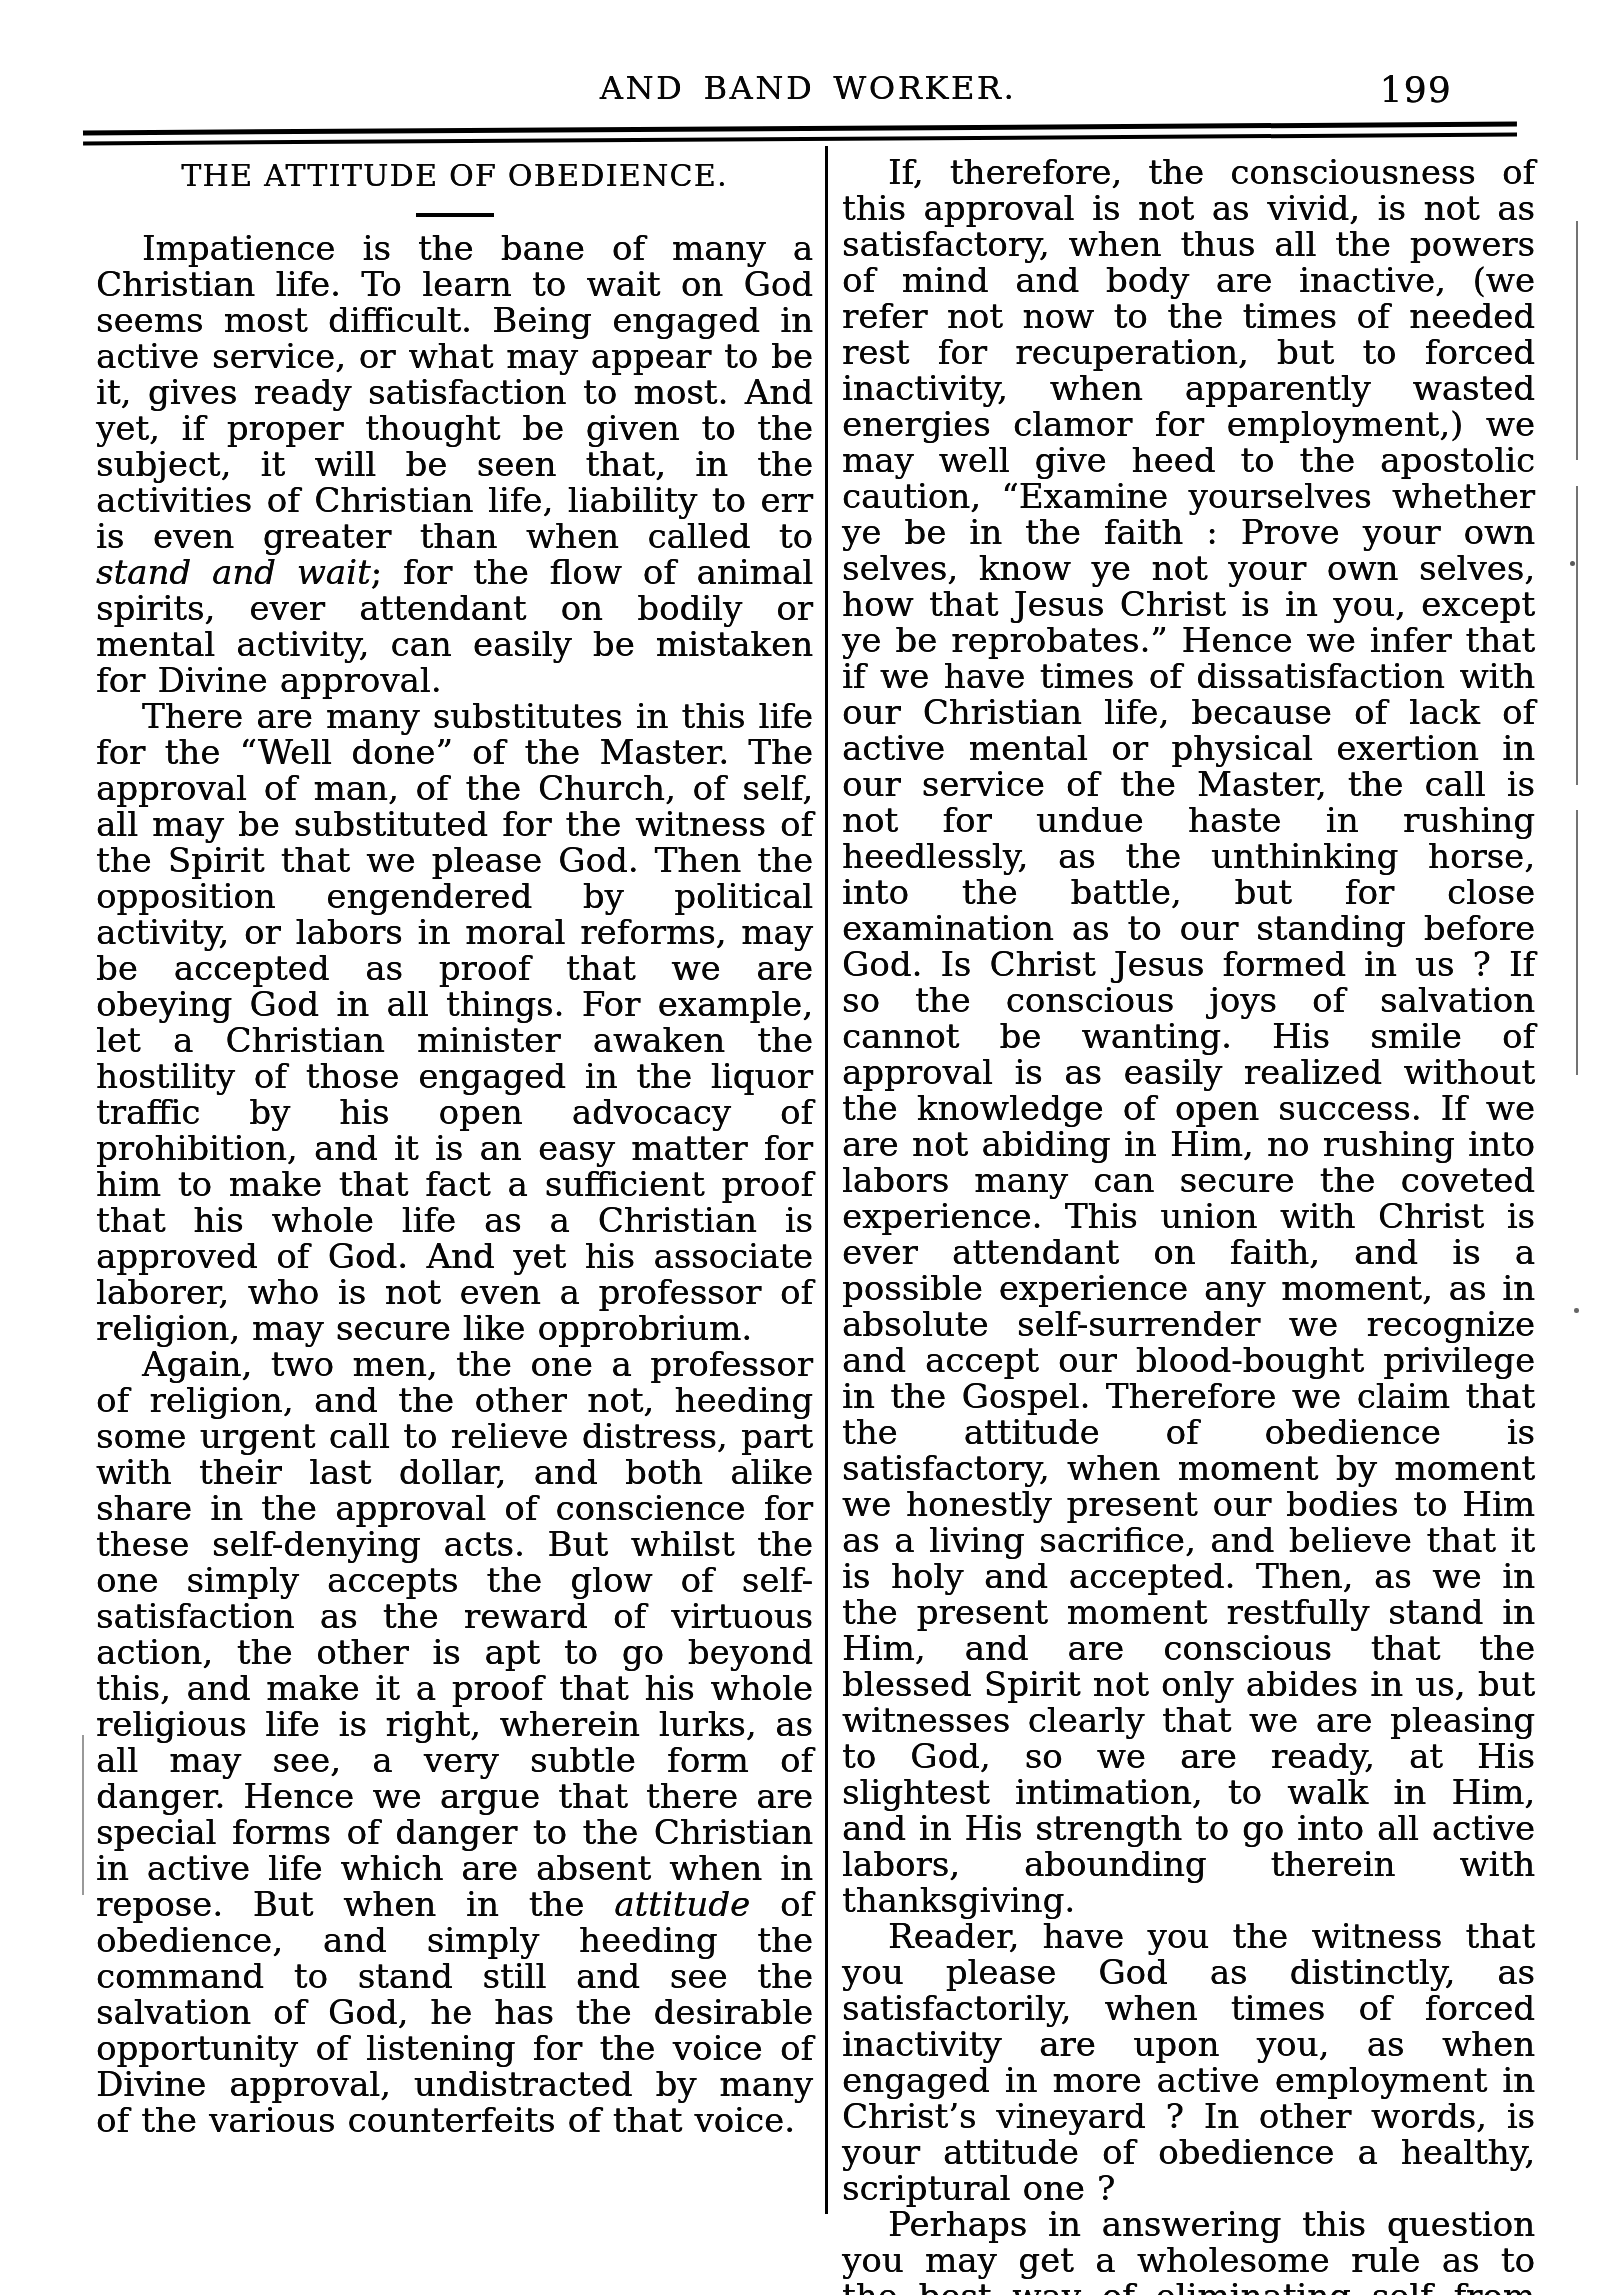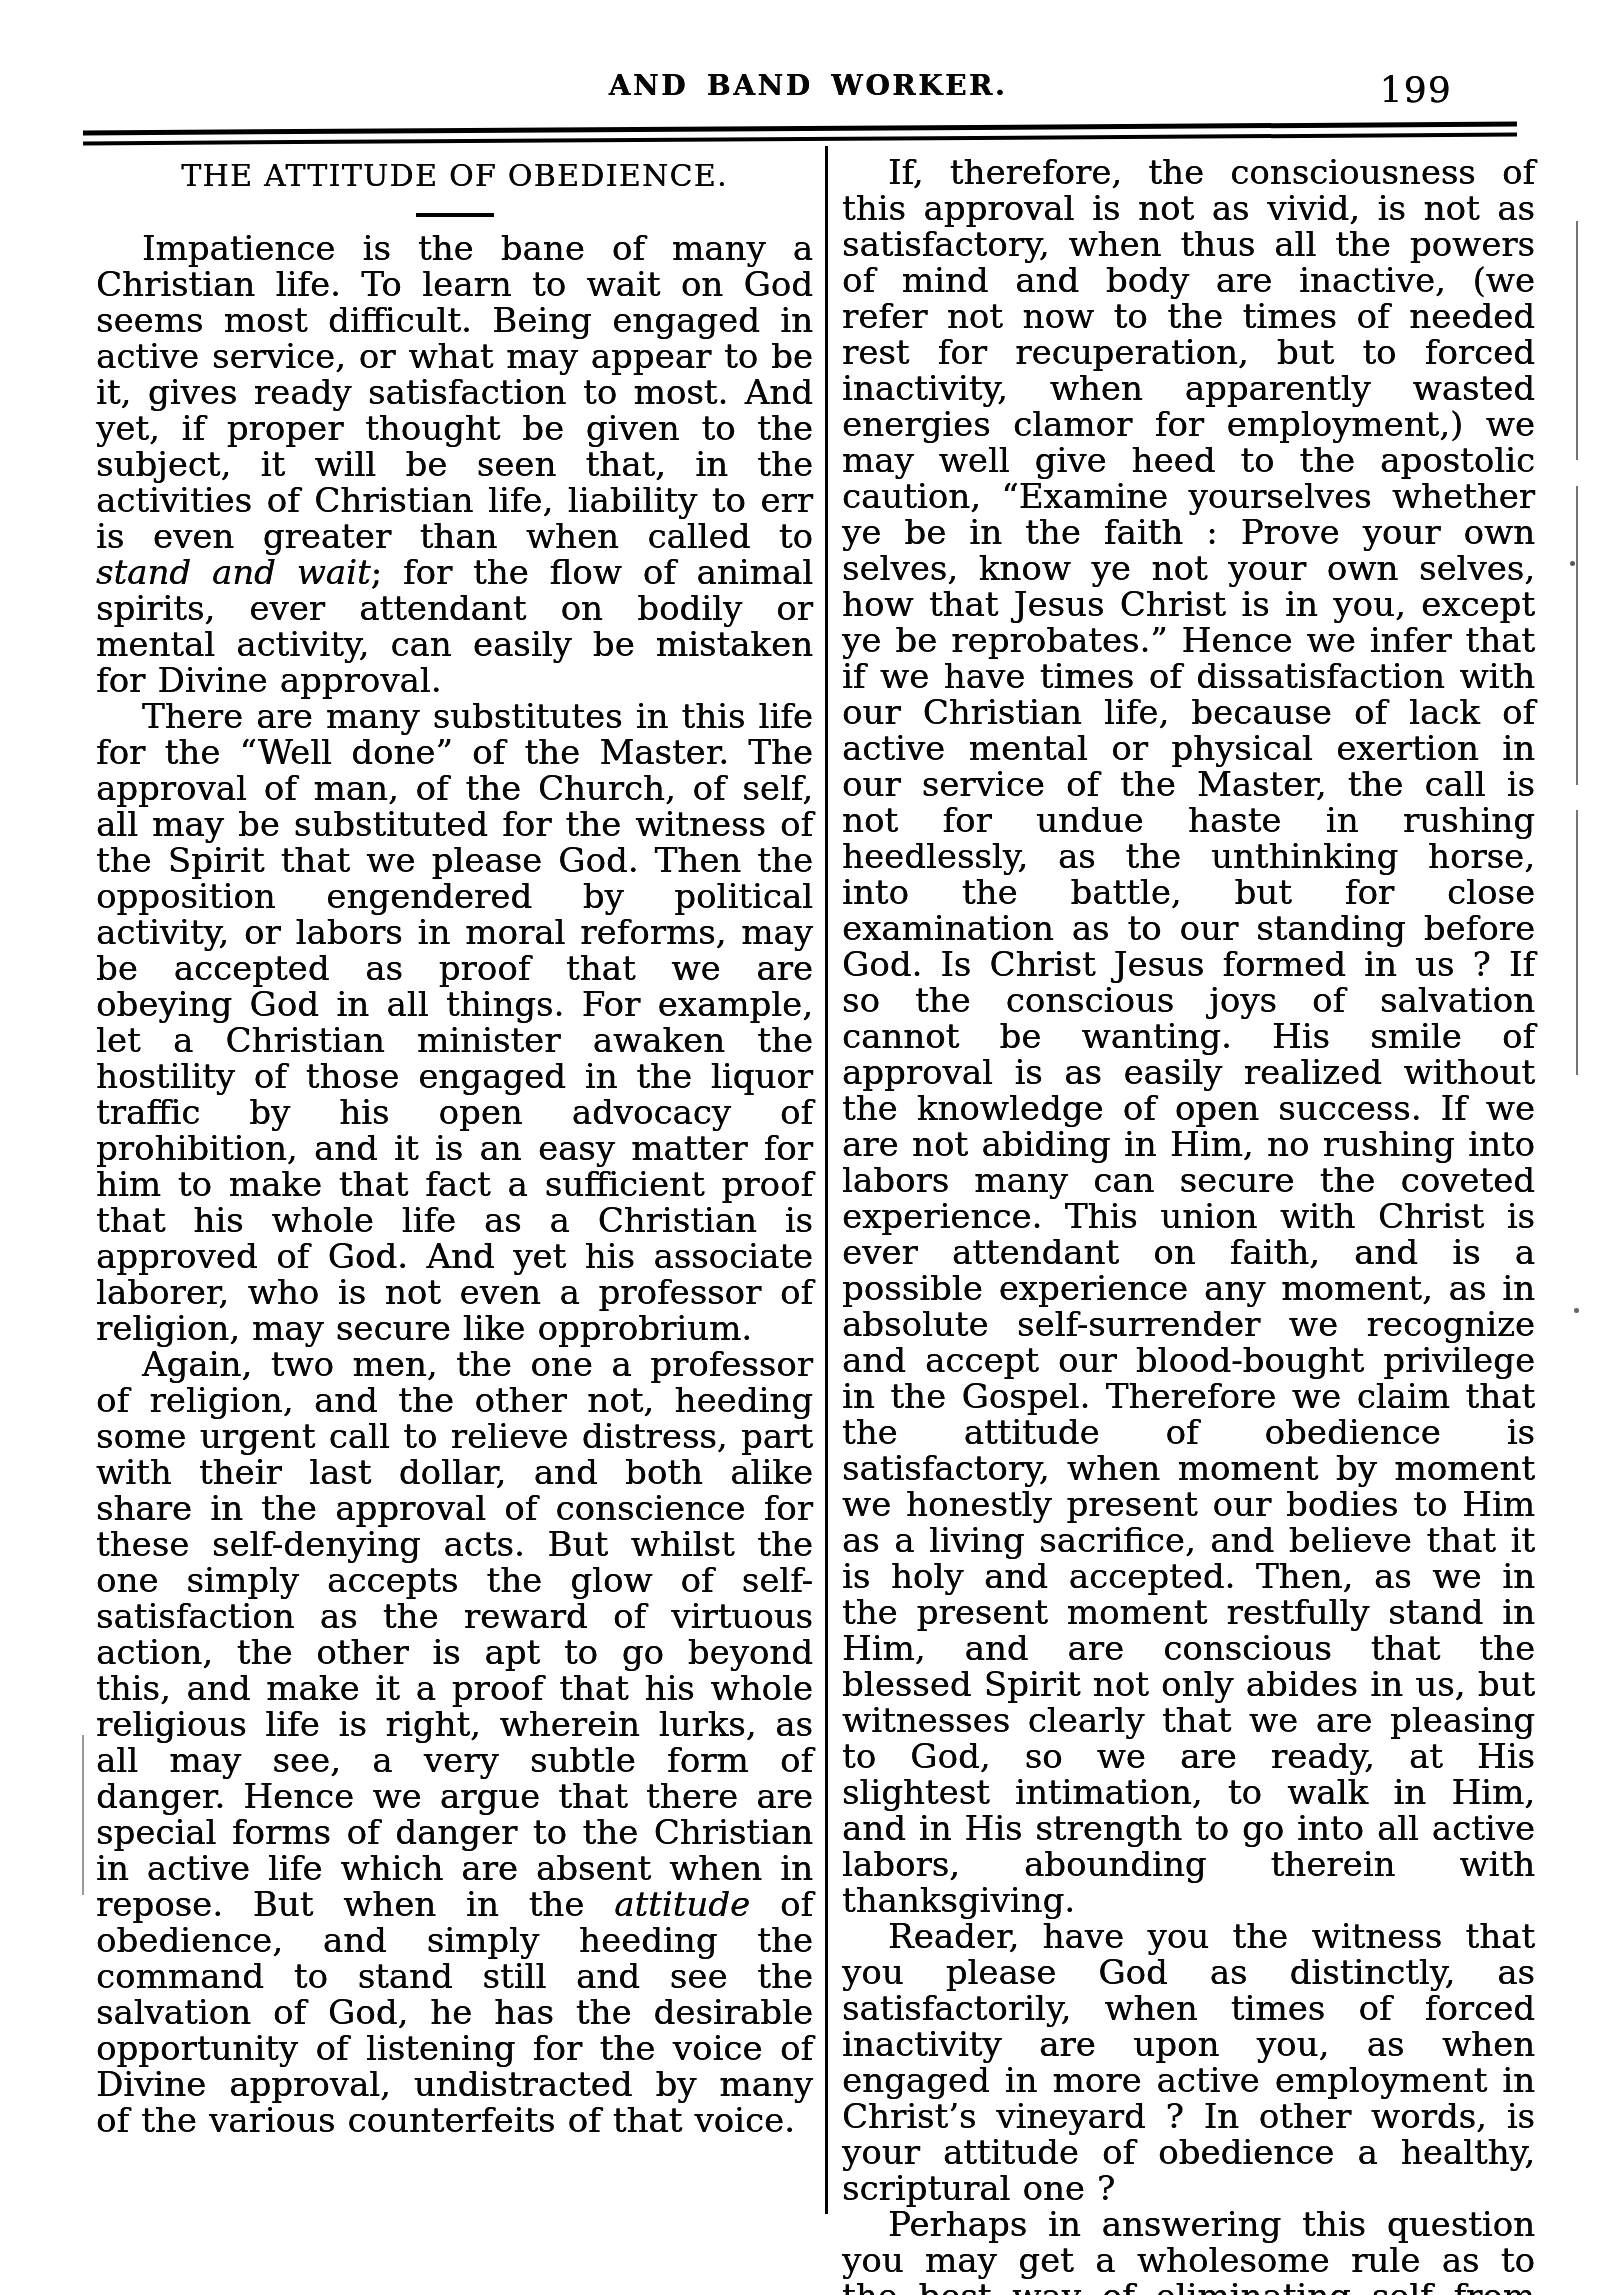--- a/index.html
+++ b/index.html
@@ -12,22 +12,22 @@
     font-family:"DejaVu Serif","Liberation Serif",serif;
     color:#060606;
     text-shadow:0.3px 0 0 currentColor;
   }
   
   .running-head{
     position:absolute;left:83px;width:1450px;top:69px;height:41px;
   }
   .journal{
     display:block;text-align:center;
-    font-size:28px;letter-spacing:2.6px;word-spacing:6.4px;
-    font-weight:bold;
+    font-size:32px;letter-spacing:2.6px;word-spacing:6.4px;
+    font-weight:normal;
   }
   .folio{
     position:absolute;right:81px;top:0;
     font-size:36px;letter-spacing:1.3px;
   }
   
   .double-rule{
     position:absolute;left:83px;width:1434px;top:126px;
     transform:rotate(-0.35deg);
   }

